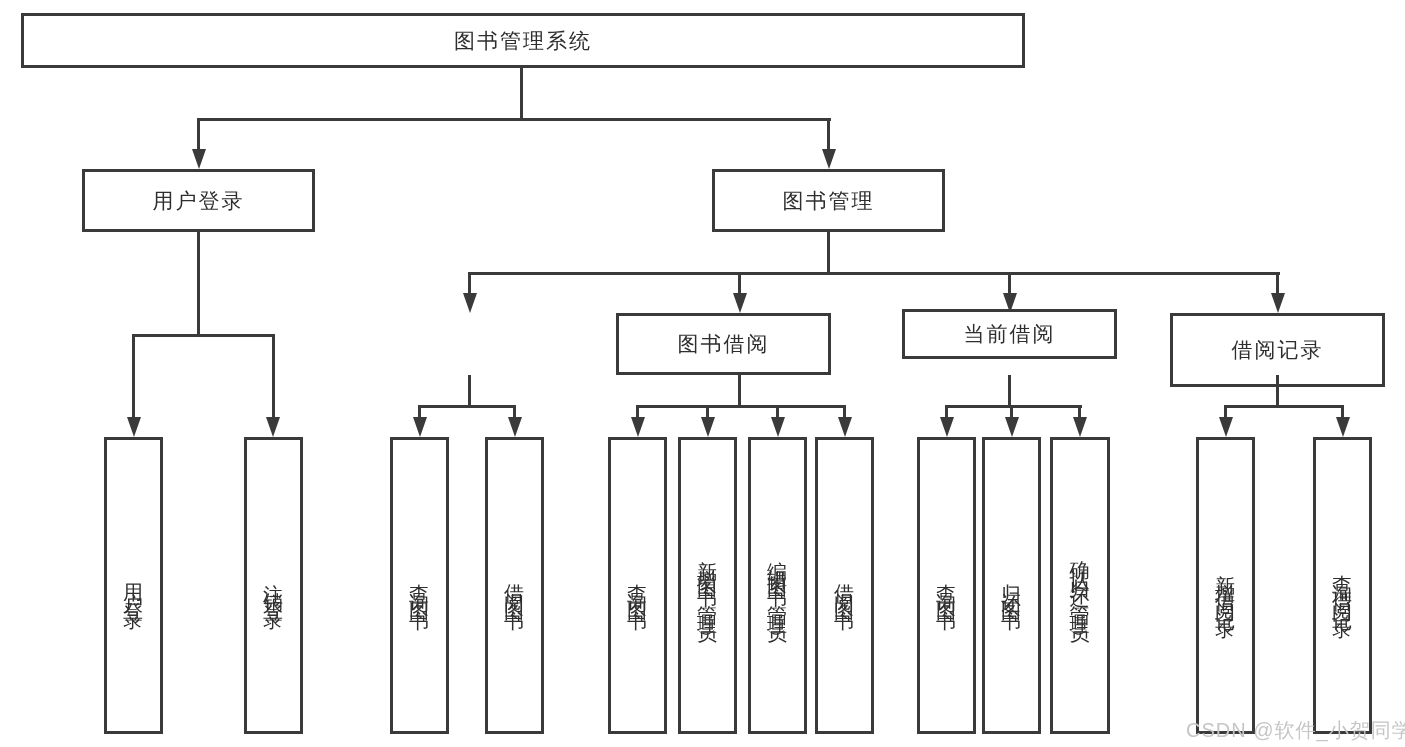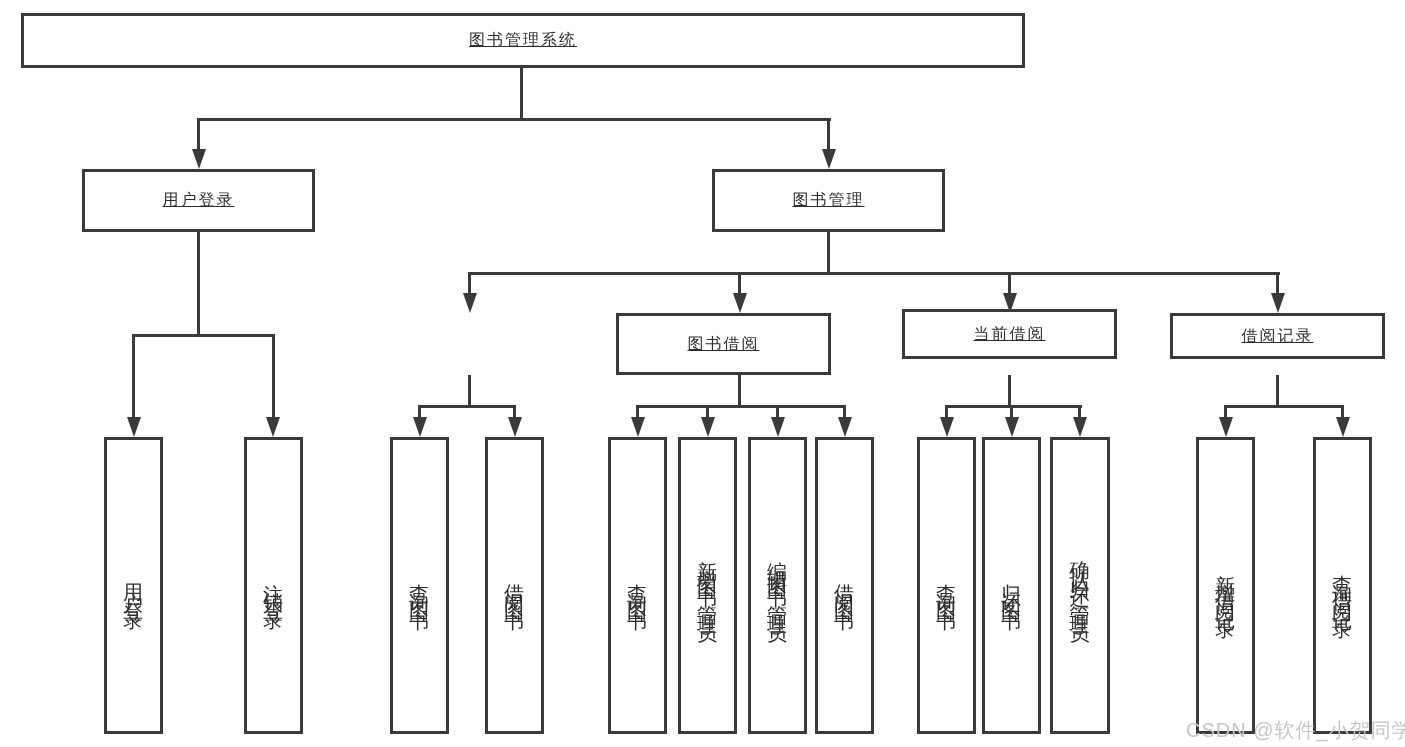--- a/index.html
+++ b/index.html
@@ -5,21 +5,21 @@
   html,body{margin:0;padding:0;background:#fff;}
   .canvas{
     position:relative;width:1405px;height:747px;background:var(--bg,#ffffff);
     font-family:"Liberation Sans","DejaVu Sans",sans-serif;overflow:hidden;
   }
   .node{
     position:absolute;background:#fff;border:3px solid var(--line,#3a3a3a);
     box-sizing:border-box;display:flex;align-items:center;justify-content:center;
     color:var(--text,#2e2e2e);
   }
-  .node.h span{font-size:16px;letter-spacing:2px;white-space:nowrap;text-decoration:underline;}
+  .node.h span{font-size:21px;letter-spacing:2px;white-space:nowrap;}
   .node.v span{
     writing-mode:vertical-rl;text-orientation:mixed;
     font-size:20px;letter-spacing:9px;line-height:1;white-space:nowrap;
   }
   .vl,.hl{position:absolute;background:var(--line,#3a3a3a);}
   .vl{width:3px;}
   .hl{height:3px;}
   .arrow{
     position:absolute;width:0;height:0;
     border-left:7px solid transparent;border-right:7px solid transparent;
@@ -70,21 +70,21 @@
   <div class="arrow" style="left:1003px;top:293px"></div>
   <div class="vl" style="left:1276px;top:272px;height:23px"></div>
   <div class="arrow" style="left:1271px;top:293px"></div>
 
   <div class="node h" style="left:616px;top:313px;width:215px;height:62px">
     <span>图书借阅</span>
   </div>
   <div class="node h" style="left:902px;top:309px;width:215px;height:50px">
     <span>当前借阅</span>
   </div>
-  <div class="node h" style="left:1170px;top:313px;width:215px;height:46px">
+  <div class="node h" style="left:1170px;top:313px;width:215px;height:74px">
     <span>借阅记录</span>
   </div>
 
   <div class="vl" style="left:468px;top:375px;height:32px"></div>
   <div class="hl" style="left:418px;top:405px;width:98px"></div>
   <div class="vl" style="left:418px;top:405px;height:14px"></div>
   <div class="arrow" style="left:413px;top:417px"></div>
   <div class="vl" style="left:513px;top:405px;height:14px"></div>
   <div class="arrow" style="left:508px;top:417px"></div>
 

